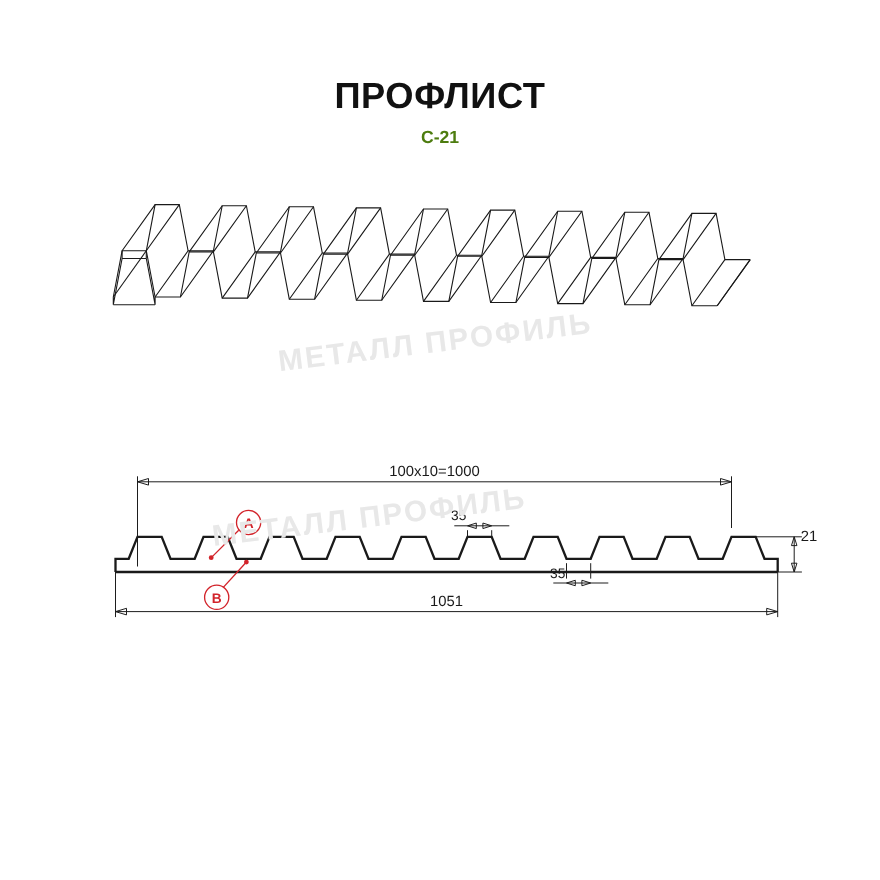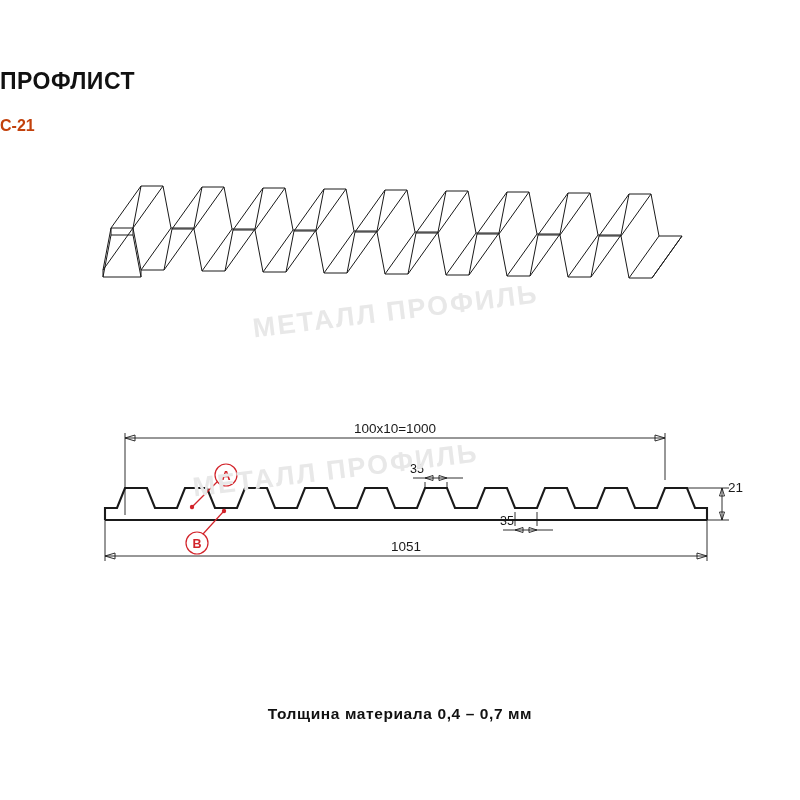--- a/index.html
+++ b/index.html
@@ -9,28 +9,28 @@
     font-family:"Liberation Sans", sans-serif;
     color:#1a1a1a;
     position:relative;
     overflow:hidden;
   }
   .page{position:absolute;left:0;top:0;width:800px;height:800px;}
 
   
   .title{
     position:absolute;left:0;top:68px;width:800px;
-    text-align:left;
-    font-size:23px;font-weight:bold;letter-spacing:0.5px;
+    text-align:center;
+    font-size:33px;font-weight:bold;letter-spacing:0.5px;
     color:#111;
   }
   .subtitle{
     position:absolute;left:0;top:117px;width:800px;
-    text-align:left;
-    font-size:16px;font-weight:bold;color:#c2410c;
+    text-align:center;
+    font-size:16px;font-weight:bold;color:#4d7c0f;
   }
 
   
   .iso-wrap{position:absolute;left:95px;top:170px;width:620px;height:150px;}
   .dim-wrap{position:absolute;left:95px;top:420px;width:640px;height:170px;}
 
   
   .wm{
     position:absolute;
     color:#e8e8e8;
@@ -186,15 +186,14 @@
         <circle cx="129" cy="91" r="2.2" fill="#d2232a" stroke="none"></circle>
         <text class="caltxt" x="102" y="128" text-anchor="middle">B</text>
       </g>
 
     </svg>
   </div>
 
   <div class="wm wm1">МЕТАЛЛ ПРОФИЛЬ</div>
   <div class="wm wm2">МЕТАЛЛ ПРОФИЛЬ</div>
 
-  <div class="footer">Толщина материала 0,4 – 0,7 мм</div>
 
 </div>
 
 </body></html>

